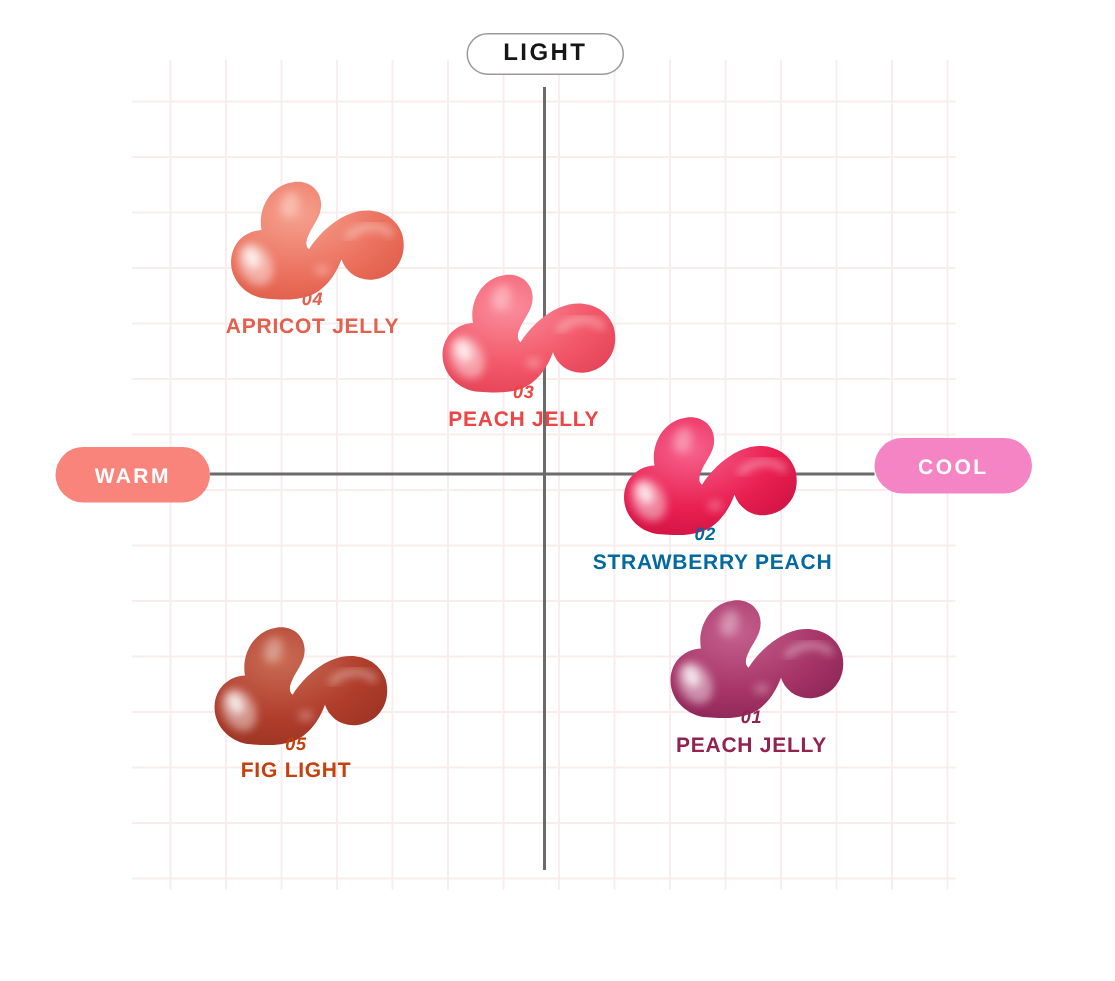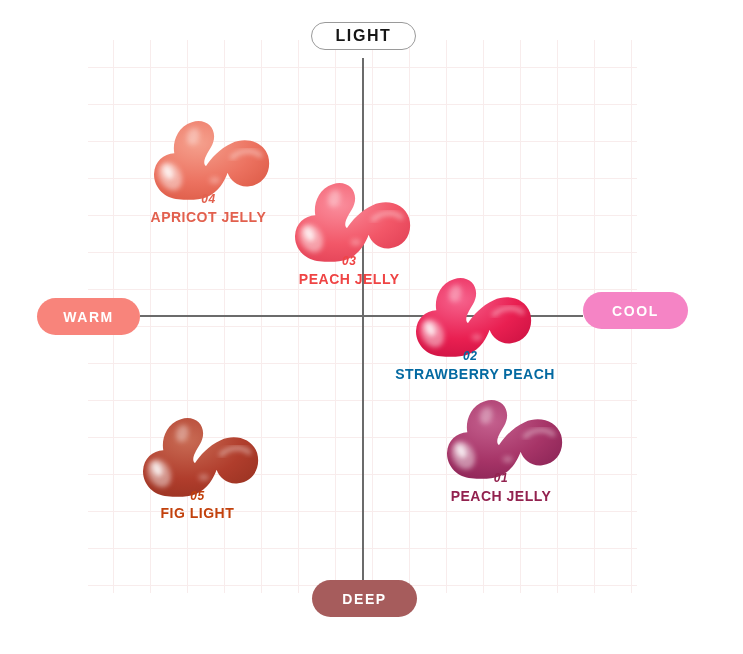--- a/index.html
+++ b/index.html
@@ -43,21 +43,20 @@
 <body>
 
 <div id="stage" style="--bg: #FFFFFF; --grid-line: #F8ECEC; --axis: #6B6B6B; --warm: #F8847B; --cool: #F584C5; --deep: #A65C5C; --light-bg: #FFFFFF; --light-border: #9A9A9A; --light-text: #161616; --side-text: #FFFFFF;">
   <div class="grid"></div>
   <div class="axis" id="axis-v"></div>
   <div class="axis" id="axis-h"></div>
 
   <div class="pill" id="pill-light">LIGHT</div>
   <div class="pill" id="pill-warm">WARM</div>
   <div class="pill" id="pill-cool">COOL</div>
-  <div class="pill" id="pill-deep">DEEP</div>
 
   <div id="products">
       <div class="product" style="left: 435px; top: 393px;">
         <svg width="135" height="88" viewBox="0 0 200 130">
           <defs>
             <radialGradient id="g0" cx="38%" cy="28%" r="90%">
               <stop offset="0%" stop-color="#C4608E"></stop>
               <stop offset="55%" stop-color="#A63467"></stop>
               <stop offset="100%" stop-color="#832051"></stop>
             </radialGradient>

